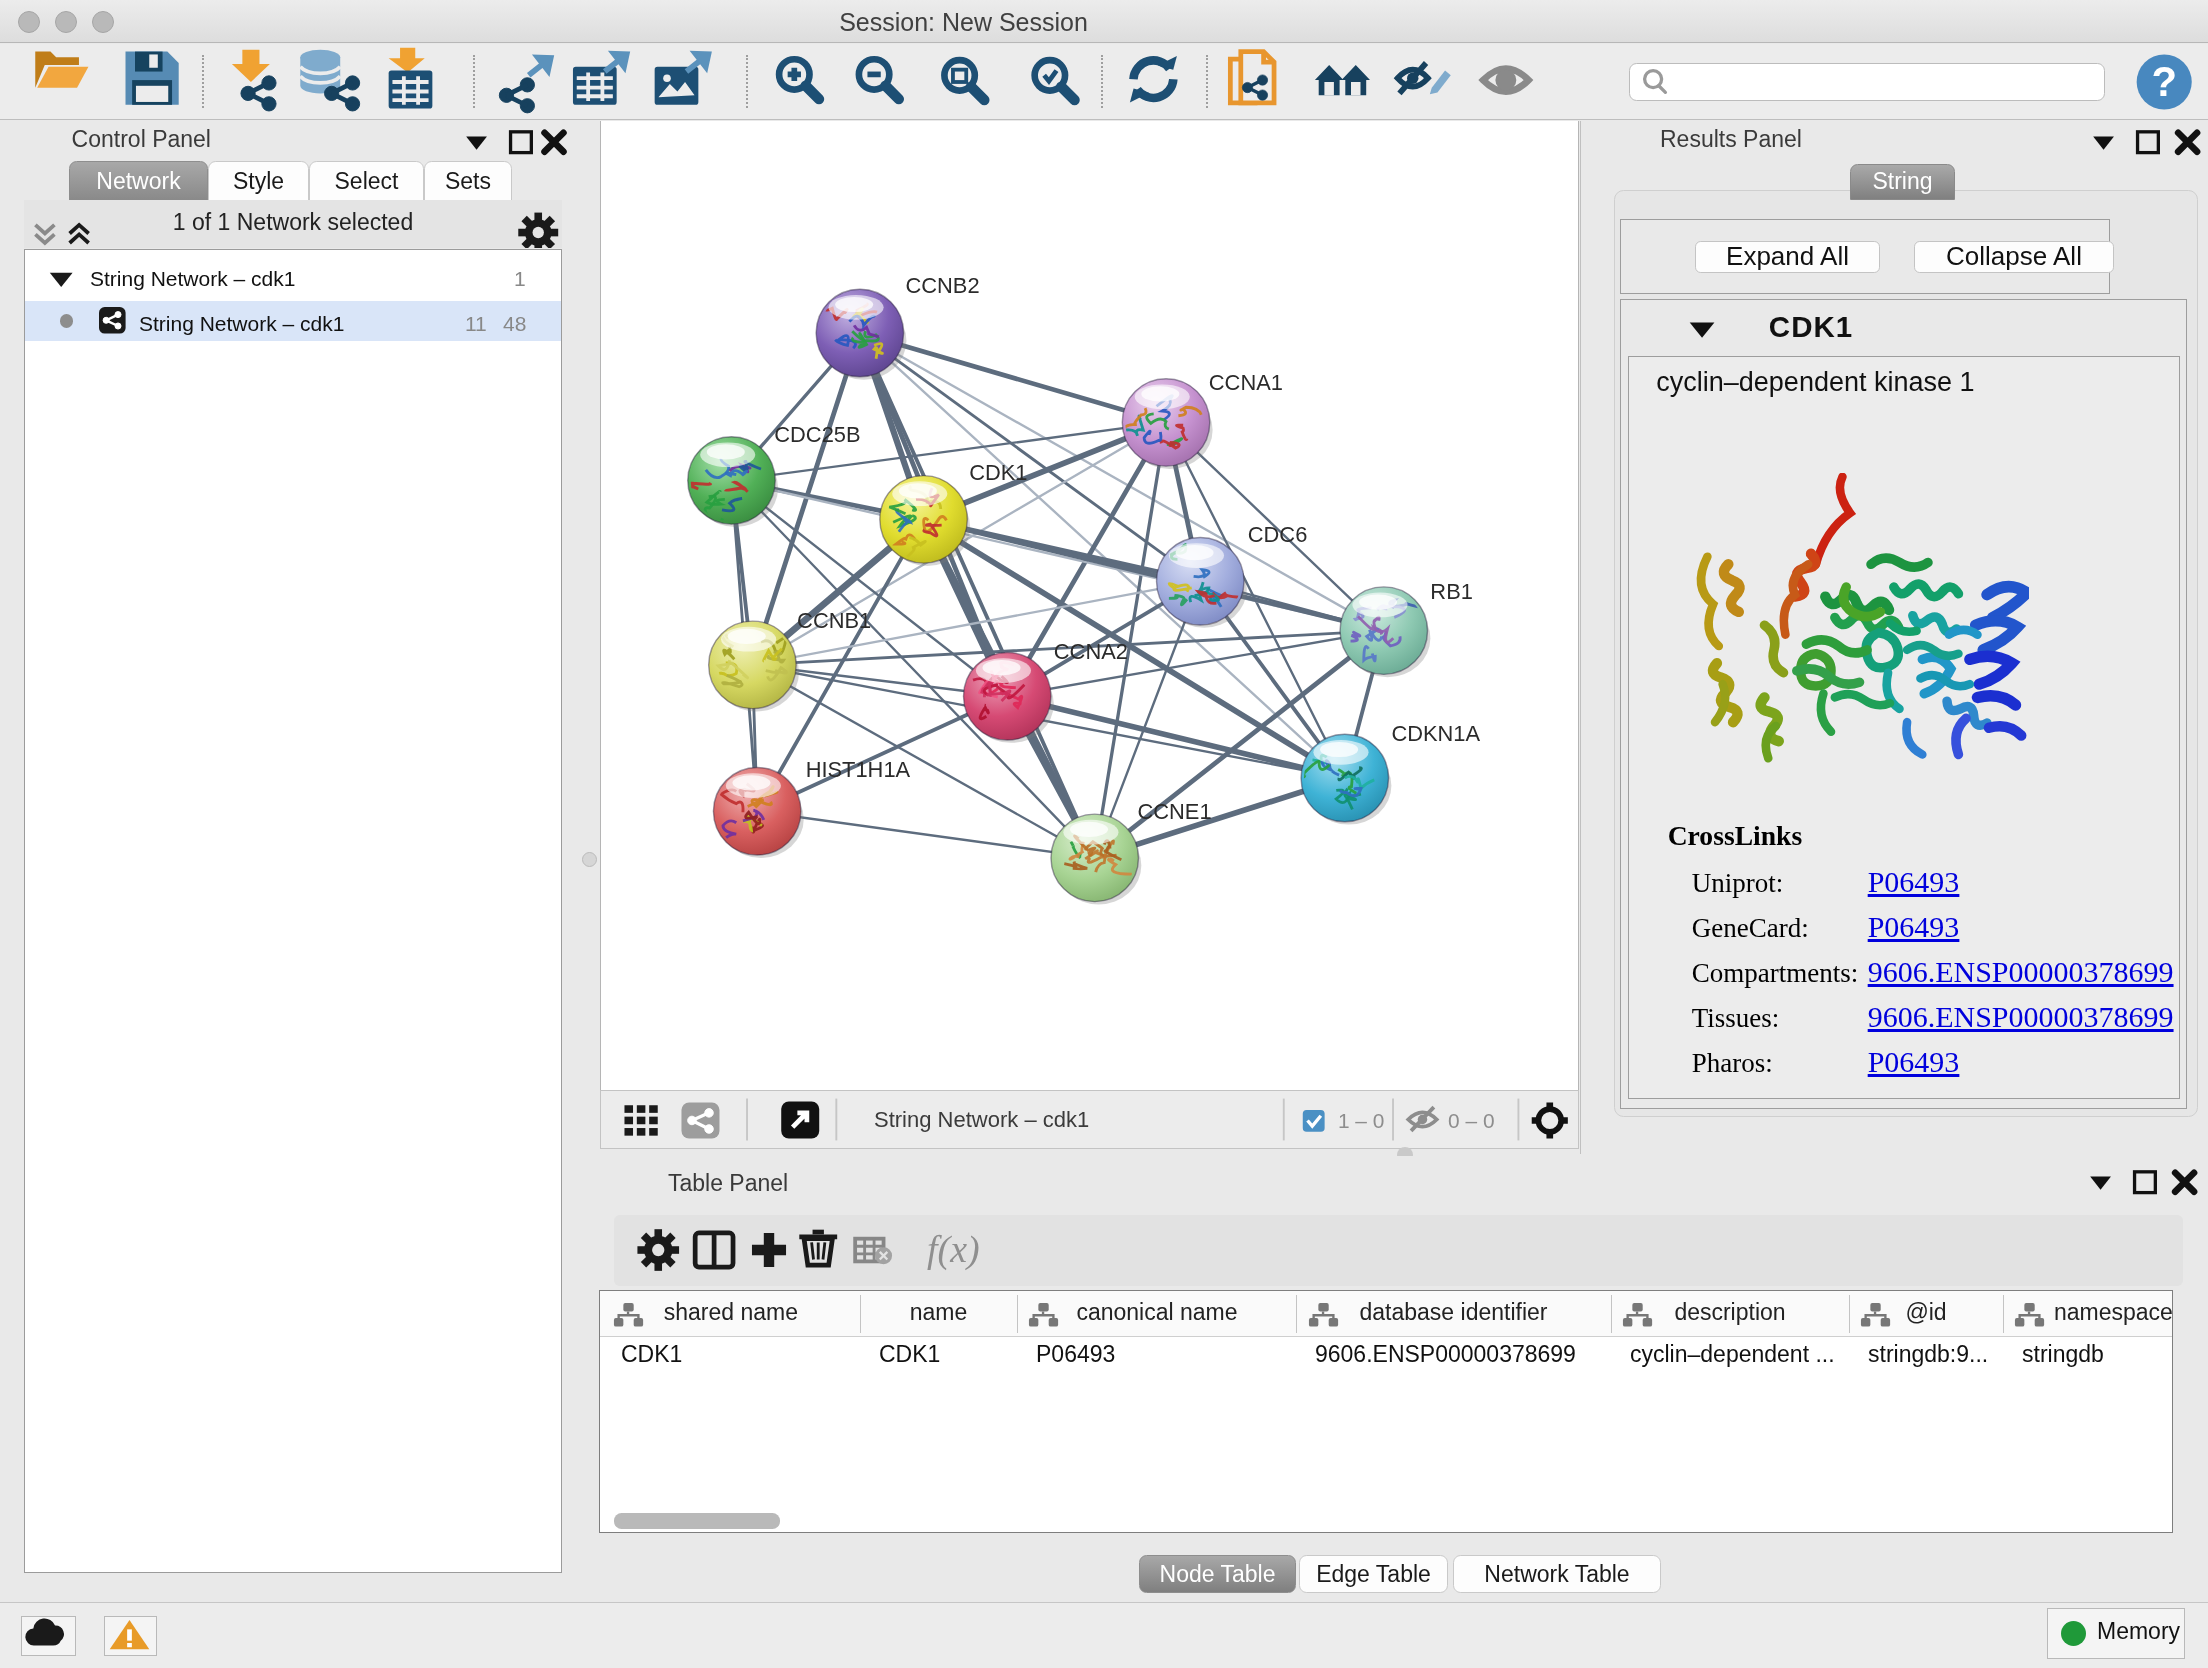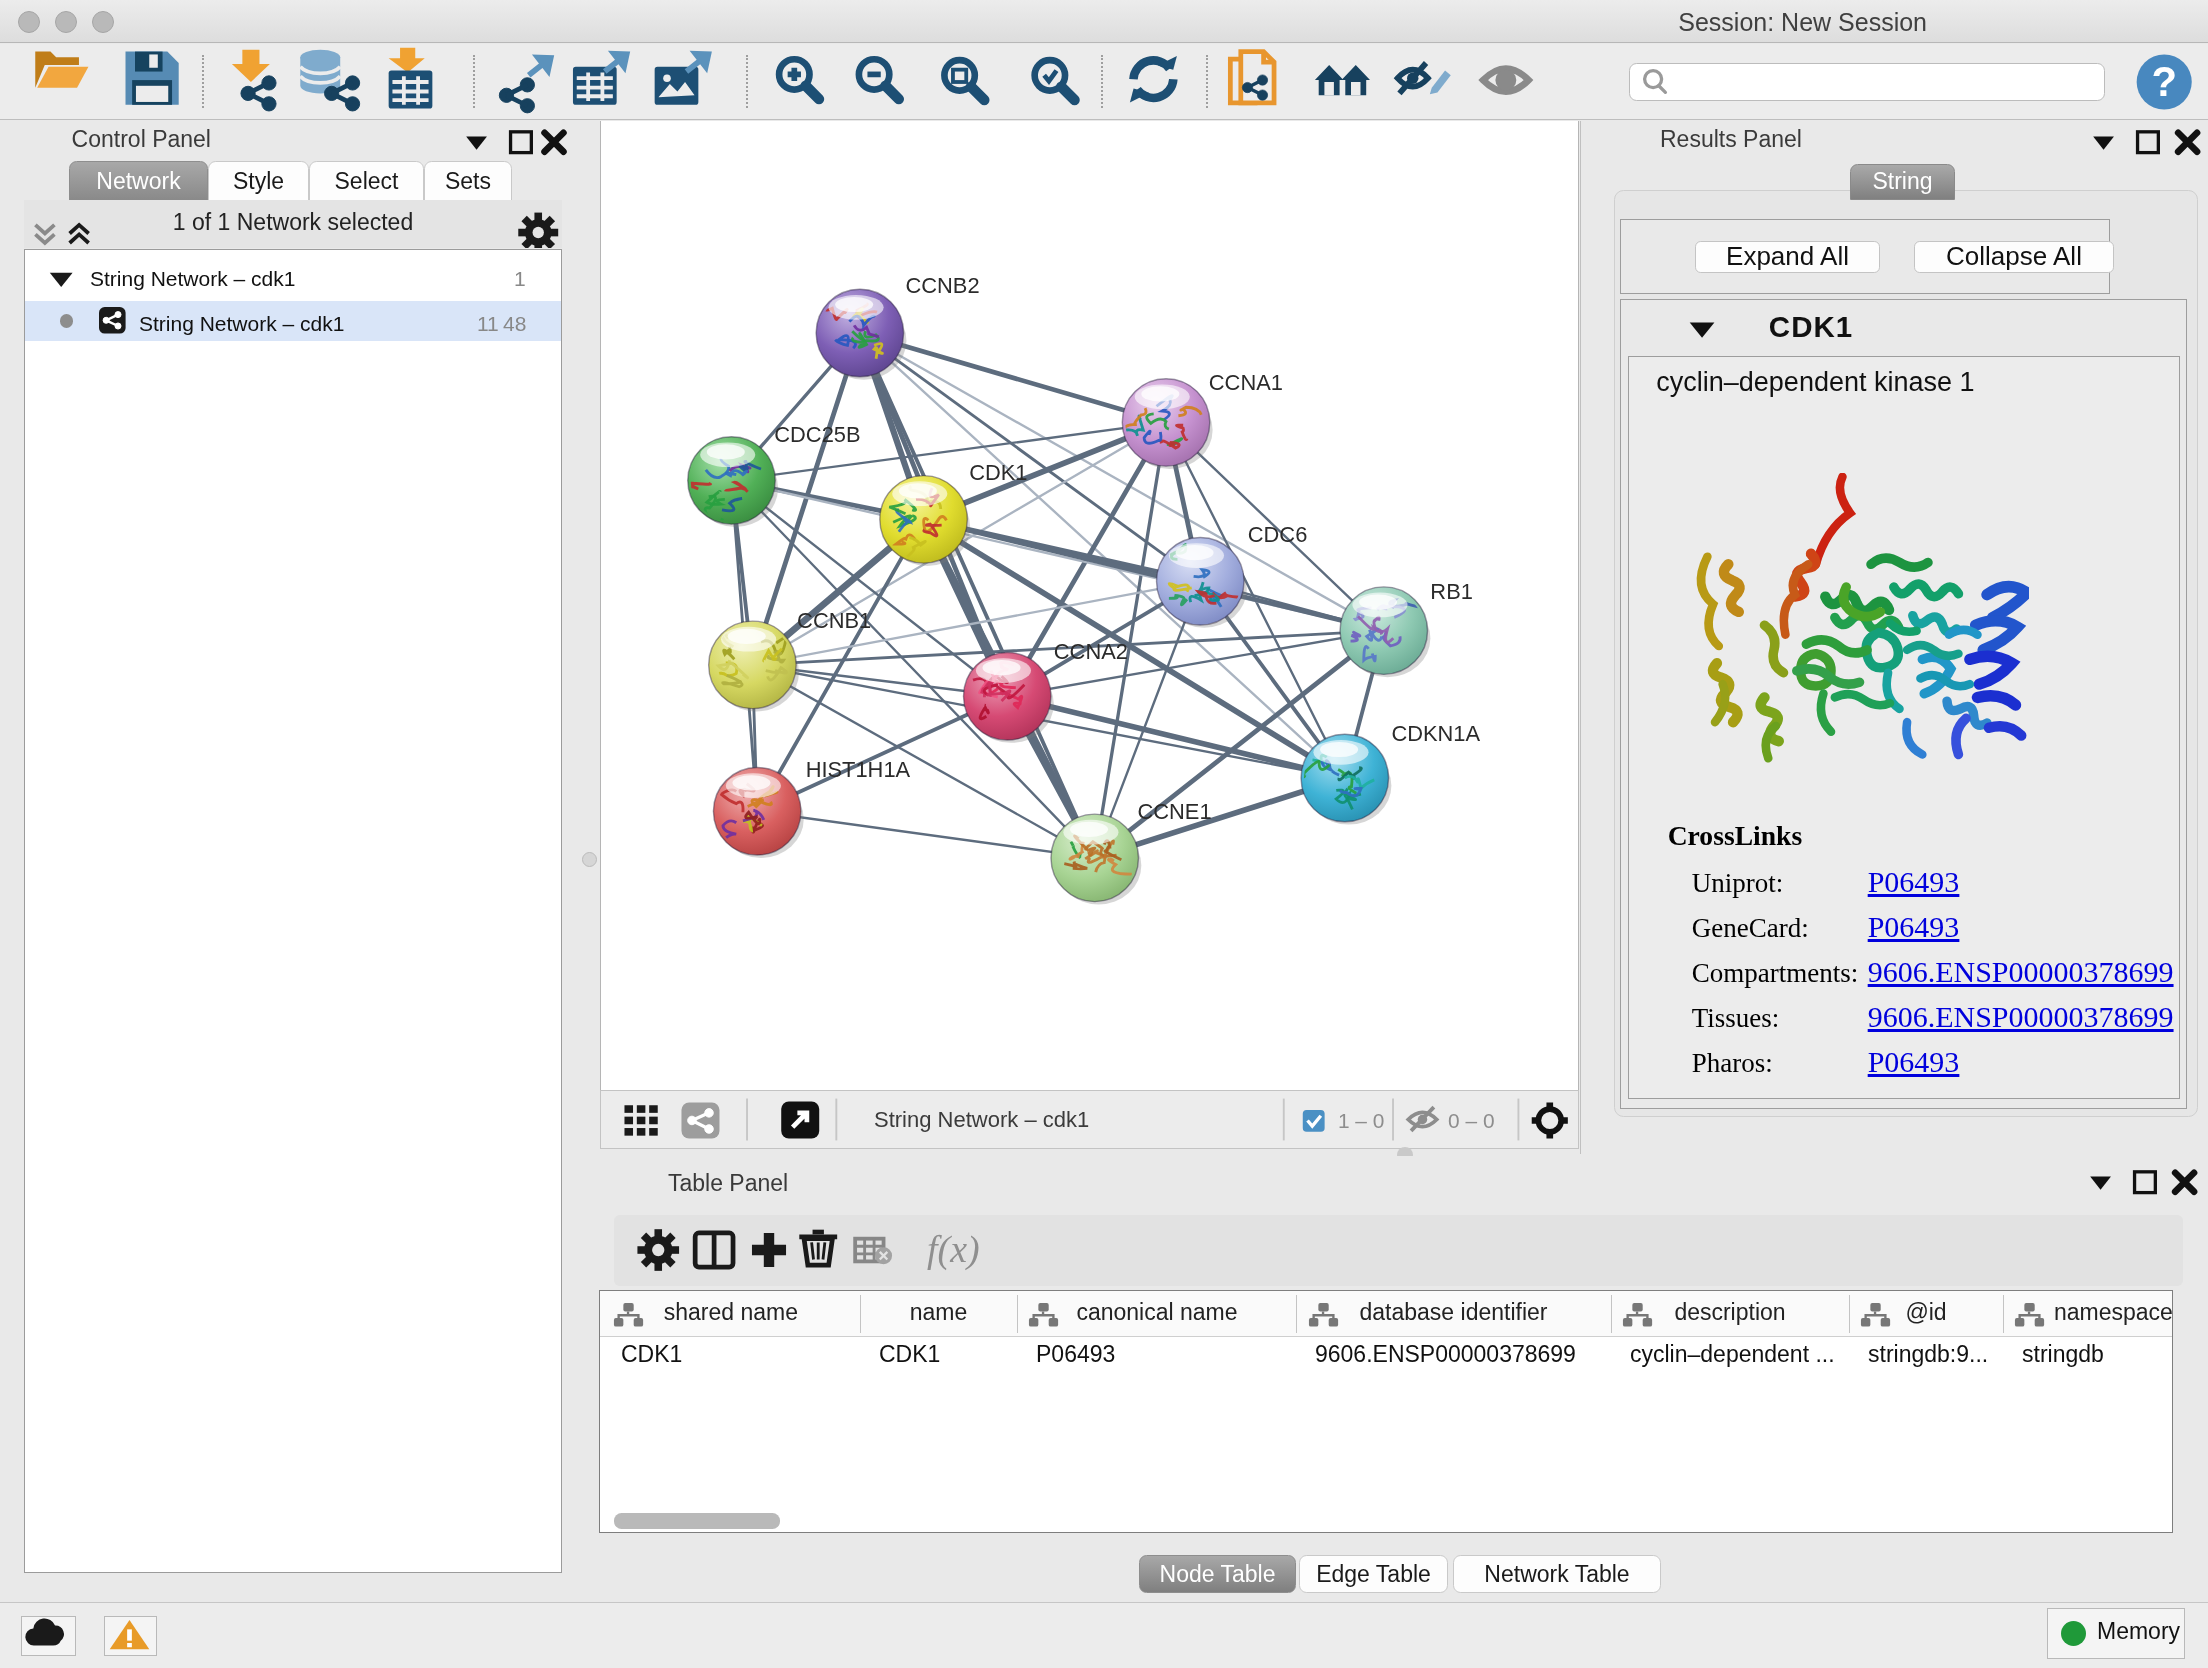--- a/index.html
+++ b/index.html
@@ -3,21 +3,21 @@
 <meta charset="utf-8">
 <style>
 * { margin:0; padding:0; box-sizing:border-box; }
 html,body { width:2208px; height:1668px; overflow:hidden; font-family:"Liberation Sans",sans-serif; background:#e9e9e9; }
 #win { position:absolute; top:0; left:0; width:2208px; height:1668px; }
 
 #titlebar { position:absolute; top:0; left:0; width:2208px; height:43px;
   background:linear-gradient(#ececec,#dddddd); border-bottom:1px solid #b7b7b7; }
 .tl { position:absolute; top:11.4px; width:22px; height:22px; border-radius:50%;
   background:#b9b9b9; border:1px solid #a6a6a6; }
-#title { position:absolute; top:7.6px; left:0; width:1927px; text-align:right;
+#title { position:absolute; top:7.6px; left:0; width:1927px; text-align:center;
   font-size:25px; color:#404040; }
 
 #toolbar { position:absolute; top:44px; left:0; width:2208px; height:76px;
   background:#ececec; border-bottom:1px solid #bdbdbd; }
 .sep { position:absolute; top:11.4px; height:53px; width:0;
   border-left:2.9px dotted #9e9e9e; }
 #searchbox { position:absolute; left:1629px; top:19px; width:476px; height:38px;
   background:#ffffff; border:1.9px solid #bcbcbc; border-radius:7.6px; }
 
 .phead { font-size:23px; color:#3a3a3a;margin-left:44px; }
@@ -250,21 +250,21 @@
         <svg width="28.5" height="28.5" style="position:absolute;left:74px;top:5.7px;" viewBox="0 0 30 30">
           <rect x="0" y="0" width="28" height="28" rx="6" fill="#1a1a1a"></rect>
           <g fill="#fff" stroke="#fff" transform="translate(6,3)">
             <circle cx="14" cy="5" r="3.2"></circle>
               <circle cx="1.5" cy="11" r="3.2"></circle>
               <circle cx="14" cy="17" r="3.2"></circle>
             <path d="M1.5,11 L14,5 M1.5,11 L14,17" stroke-width="2.6" fill="none"></path>
           </g>
         </svg>
         <span style="position:absolute;left:114px;top:10.5px;">String Network – cdk1</span>
-        <span style="position:absolute;left:452px;top:10.5px;color:#888;">11</span>
+        <span style="position:absolute;left:440px;top:10.5px;color:#888;">11</span>
         <span style="position:absolute;left:478px;top:10.5px;color:#888;">48</span>
       </div>
     </div>
   </div>
 
   <div id="netarea">
     <svg id="graph" width="977" height="967" viewBox="631 127 1027 1017">
 <g stroke-linecap="round">
 <line x1="903" y1="350" x2="1225" y2="444" stroke="#5d6c7e" stroke-width="5"></line>
 <line x1="903" y1="350" x2="768" y2="505" stroke="#5d6c7e" stroke-width="3.5"></line>

